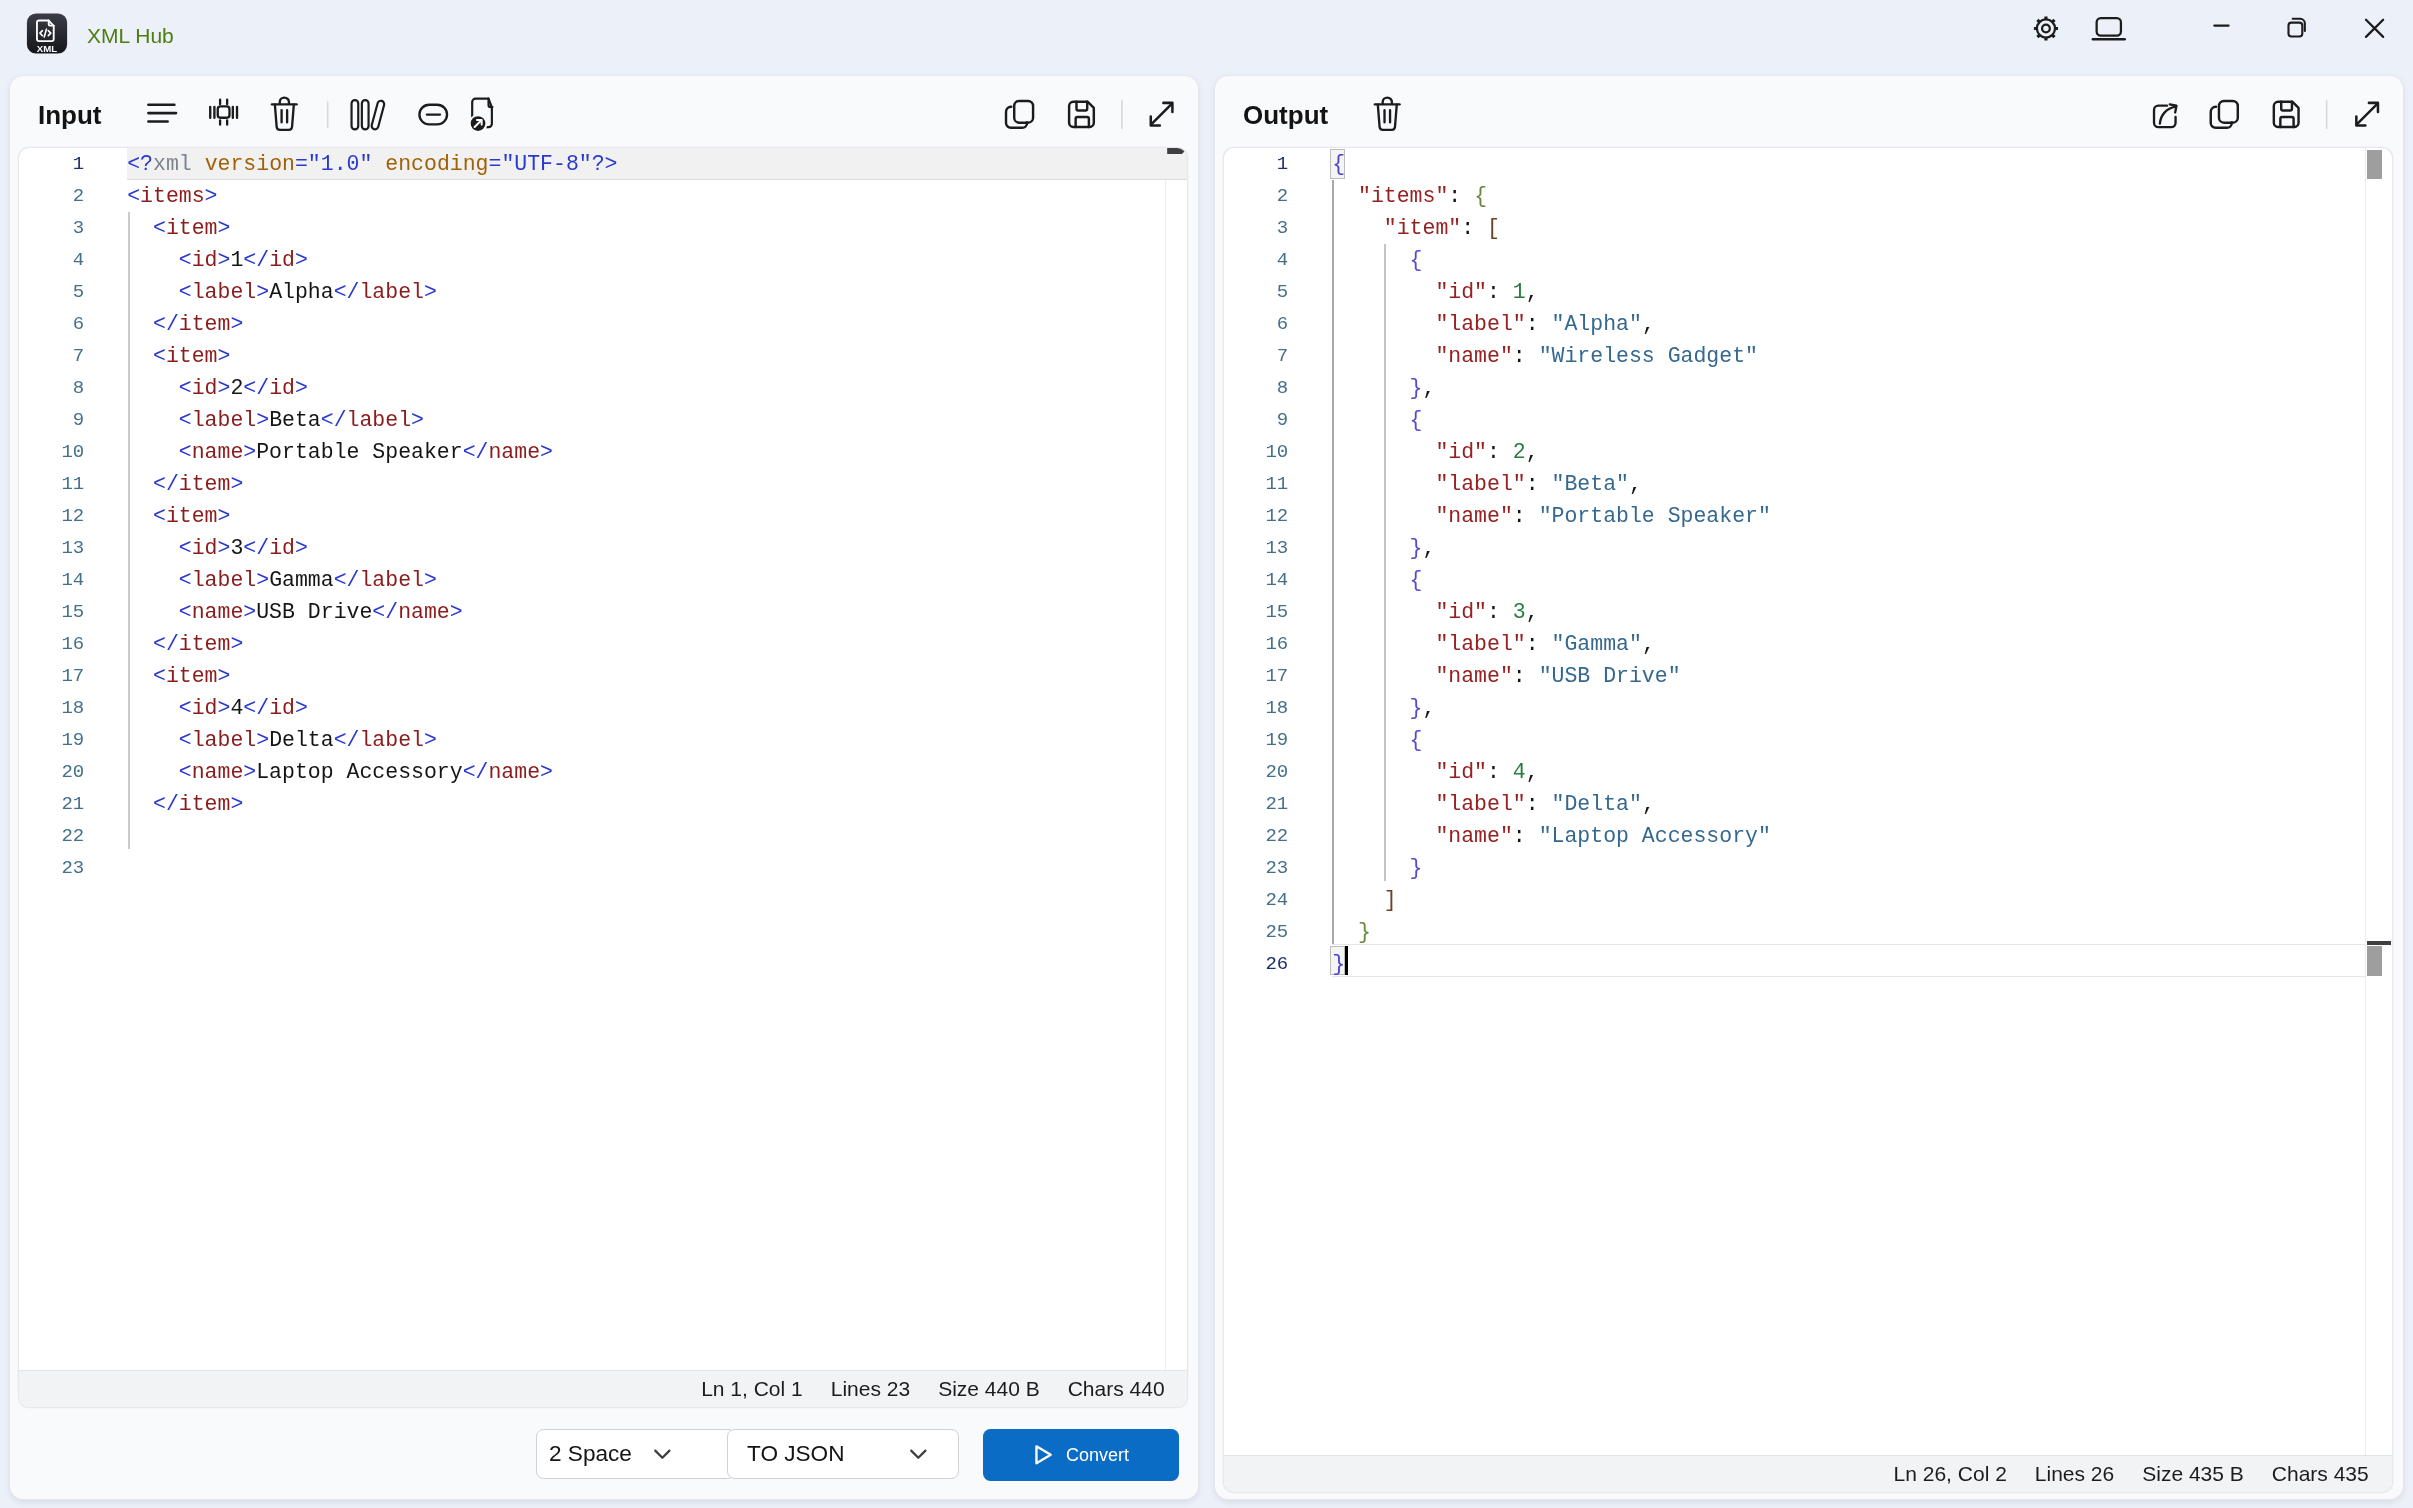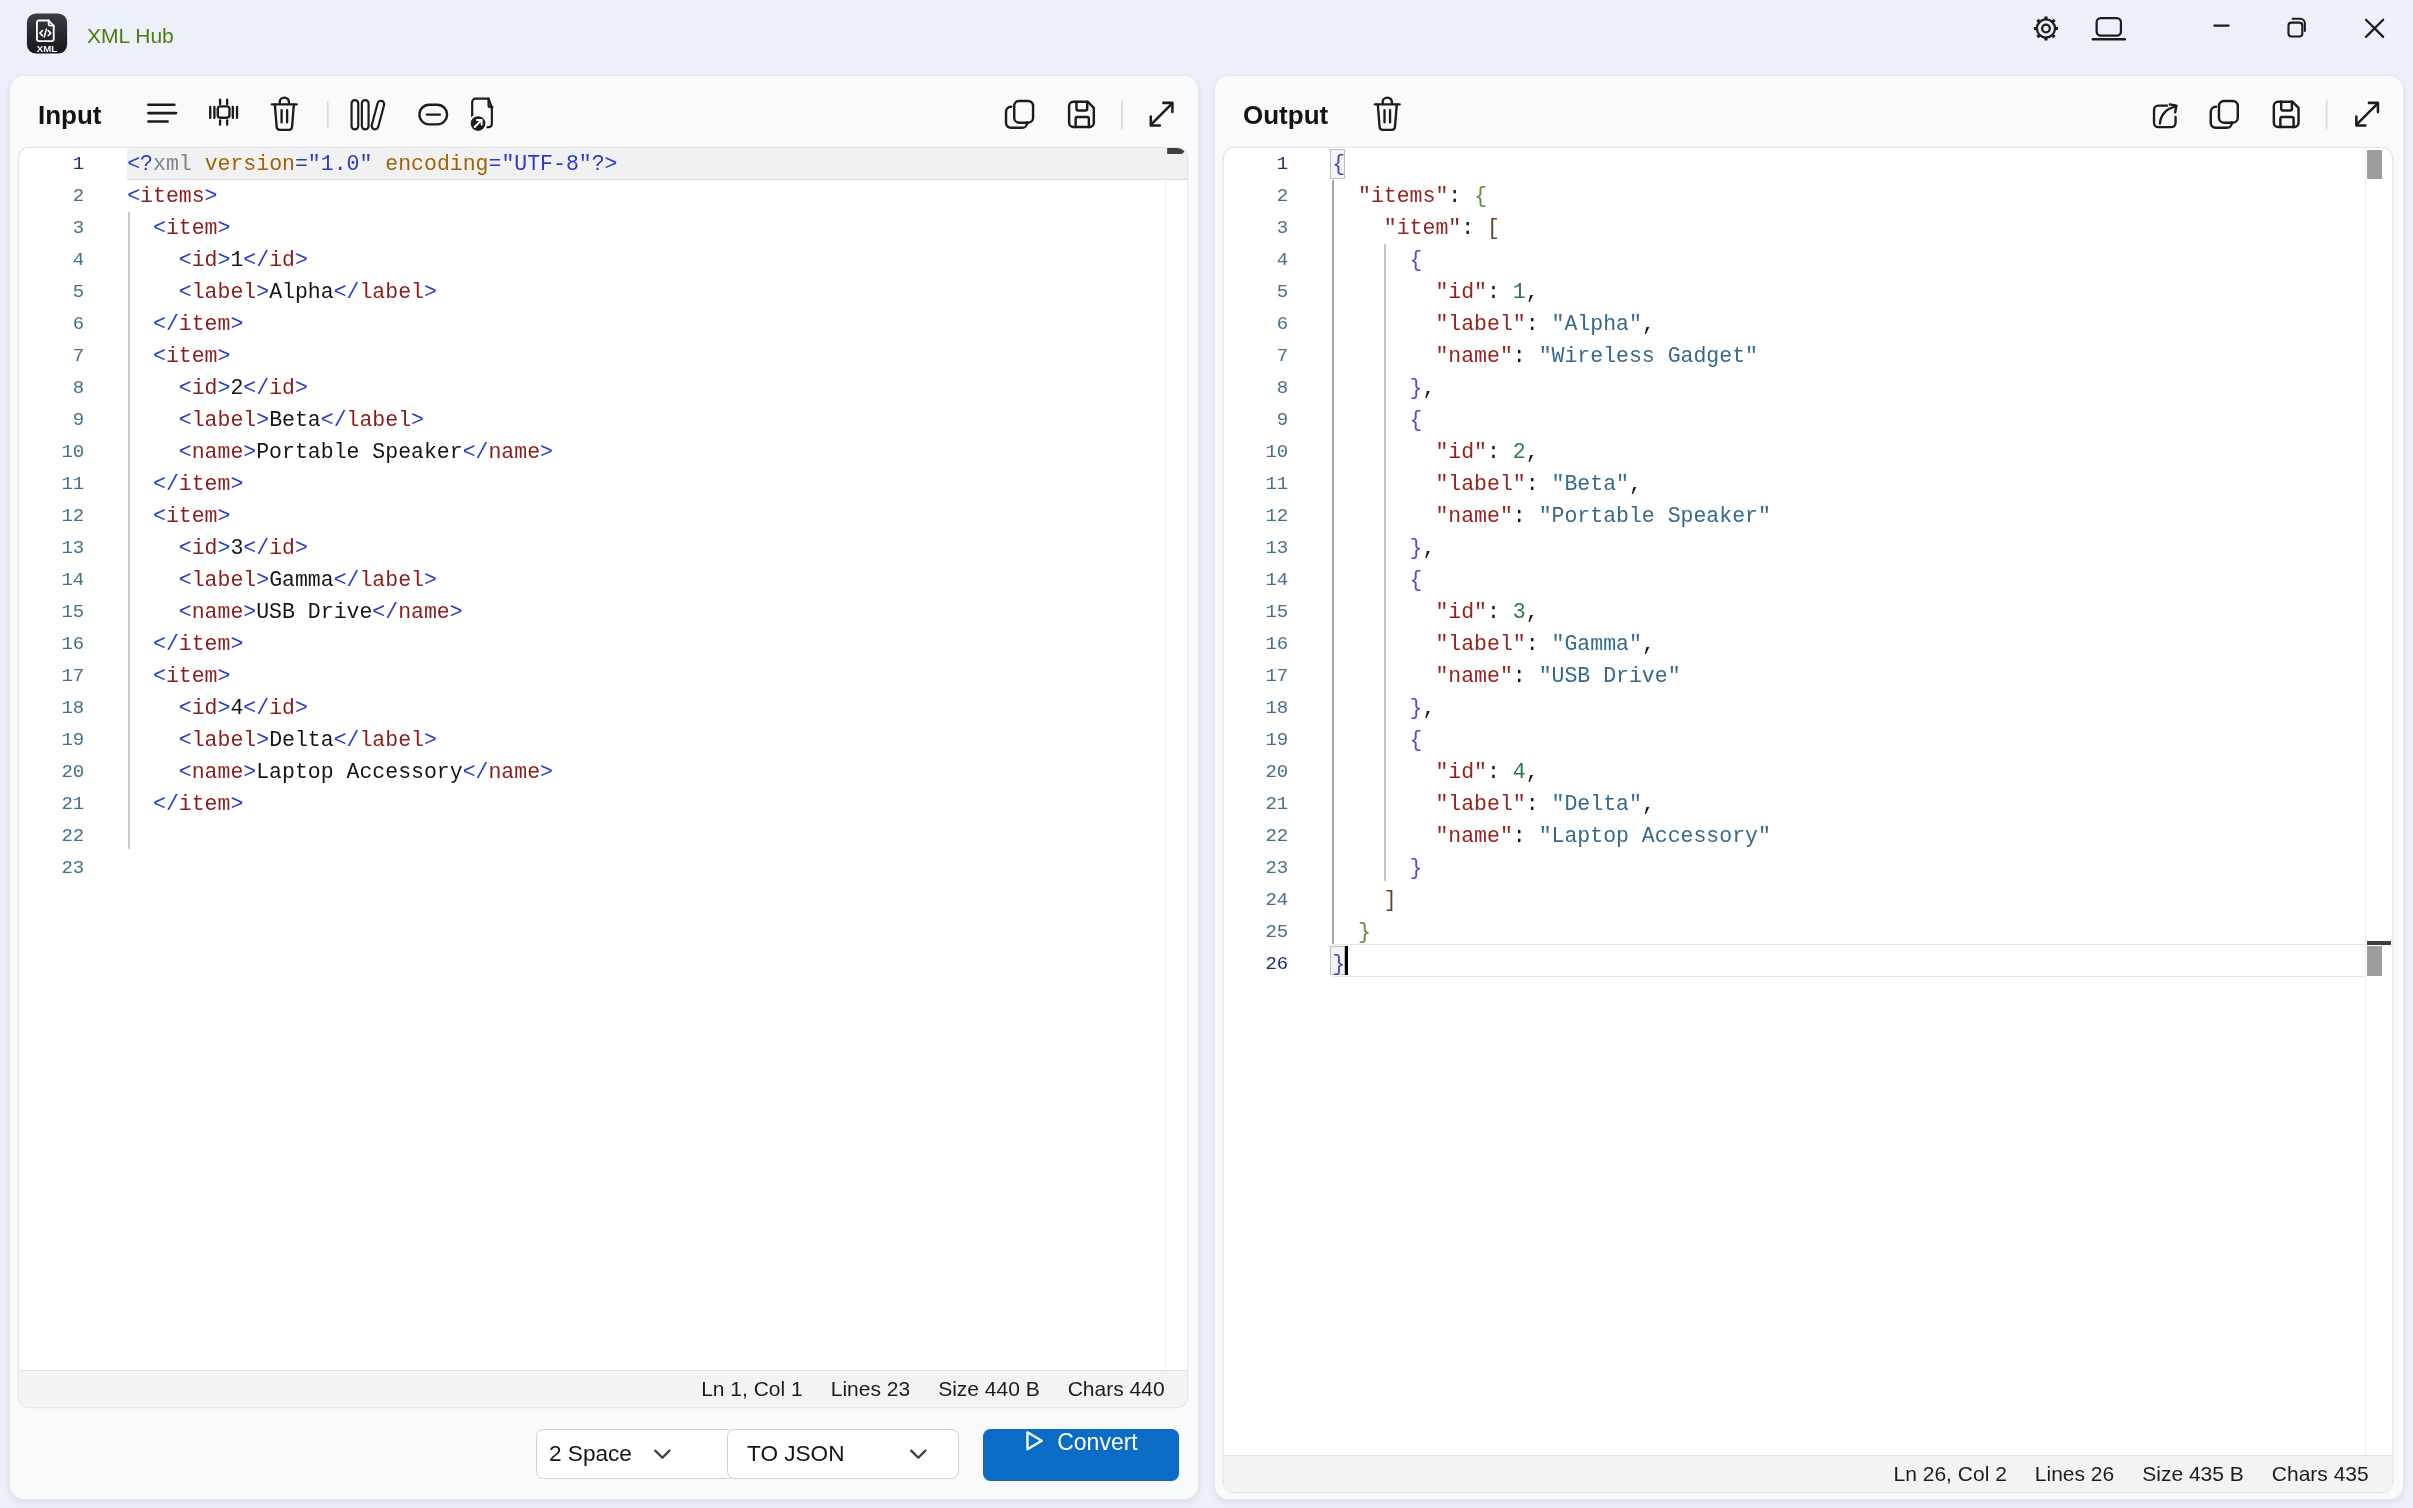--- a/index.html
+++ b/index.html
@@ -30,21 +30,21 @@
   .d2 { color:#6b4226; }
   .d3 { color:#574bd2; }
   .statusbar { position:absolute; left:0; right:0; bottom:0; height:37px; background:#f2f3f5;
                border-top:1.3px solid #e3e4e6; border-radius:0 0 9.2px 9.2px;
                display:flex; justify-content:flex-end; align-items:center; gap:28px;
                font-size:21px; color:#1c1c1c; }
   .track { position:absolute; width:1.3px; background:#ededef; }
   .sel { position:absolute; height:50px; background:#fff; border:1.3px solid #cdd0d5;
          border-radius:7.5px; font-size:22.6px; color:#141414; line-height:48px; }
   #convert { position:absolute; background:#0a6cc5; border-radius:7.5px; color:#fff;
-             font-size:23px; display:flex; justify-content:center; gap:11px; }
+             font-size:18px; display:flex; align-items:center; justify-content:center; gap:11px; }
 </style>
 </head>
 <body>
 <div id="root">
 
   <div style="position:absolute;left:87px;top:24px;font-size:21px;color:#4d7c0f;">XML Hub</div>
 
   <div class="card" id="cardL" style="left:10px;">
     <div class="ptitle" style="left:28px;top:24px;">Input</div>
 

